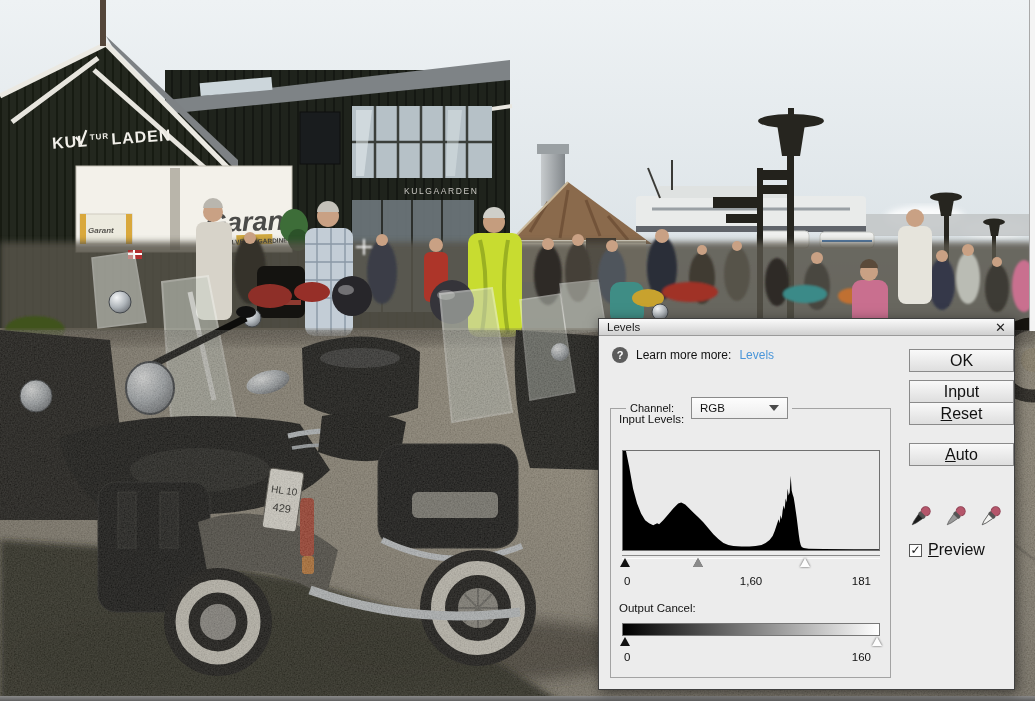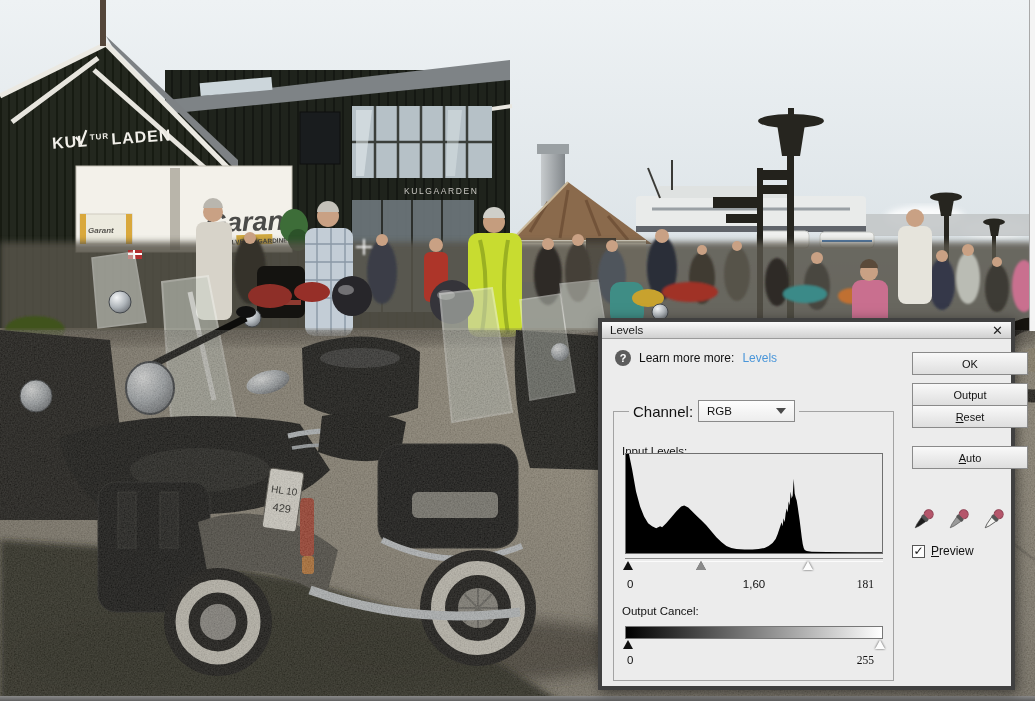--- a/index.html
+++ b/index.html
@@ -2,52 +2,52 @@
 <html><head>
 <meta charset="utf-8">
 <style>
   html,body{margin:0;padding:0;background:#888;}
   .stage{position:relative;width:1035px;height:701px;overflow:hidden;font-family:"Liberation Sans","DejaVu Sans",sans-serif;background:#9a9386;}
   .photo{position:absolute;left:0;top:0;width:1035px;height:701px;display:block;}
   .right-strip{position:absolute;left:1029px;top:0;width:6px;height:331px;background:#f4f4f4;border-left:1px solid #a9a9a9;box-sizing:border-box;}
   .bottom-bar{position:absolute;left:0;top:696px;width:1035px;height:5px;background:linear-gradient(#8a8a8a,#5f5f5f);}
 
   
-  .dlg{position:absolute;left:598px;top:318px;width:417px;height:372px;background:#ececec;border:4px solid #404040;box-sizing:border-box;box-shadow:2px 3px 12px rgba(0,0,0,.5);font-size:12px;color:#111;}
+  .dlg{position:absolute;left:598px;top:318px;width:417px;height:372px;background:#ececec;border:1px solid #404040;box-sizing:border-box;box-shadow:2px 3px 12px rgba(0,0,0,.5);font-size:12px;color:#111;}
   .titlebar{position:absolute;left:0;top:0;right:0;height:17px;background:linear-gradient(#fafafa,#d0d0d0);border-bottom:1px solid #9a9a9a;display:flex;align-items:center;padding:0 8px;box-sizing:border-box;}
   .titlebar .t{font-size:11.5px;color:#1a1a1a;}
   .close{margin-left:auto;font-size:13px;font-weight:bold;color:#222;cursor:default;line-height:1;}
   .help-row{position:absolute;left:13px;top:28px;display:flex;align-items:center;gap:8px;}
   .help-ico{width:16px;height:16px;border-radius:50%;background:#5c5c5c;color:#fff;font-size:11px;font-weight:bold;display:flex;align-items:center;justify-content:center;}
   .link{text-decoration:none;}
   .grp{position:absolute;left:11px;top:89px;width:281px;height:270px;border:1px solid #a3a3a3;box-sizing:border-box;}
   .chan-row{position:absolute;left:27px;top:78px;display:flex;align-items:center;background:#ececec;padding:0 4px;}
-  .chan-row .lab{font-size:15px;margin-right:5px;}
+  .chan-row .lab{font-size:11px;margin-right:17px;}
   .select{width:97px;height:22px;background:linear-gradient(#fdfdfd,#ededed);border:1px solid #8a8a8a;display:flex;align-items:center;padding:4px 8px;box-sizing:border-box;font-size:11.5px;}
   .sel-arrow{margin-left:auto;width:0;height:0;border-left:5px solid transparent;border-right:5px solid transparent;border-top:6px solid #4a4a4a;}
   .sec-label{position:absolute;left:20px;font-size:11.5px;color:#111;}
   .hist-wrap{position:absolute;left:23px;top:131px;width:258px;height:101px;background:#eaeaea;border:1px solid #707070;box-sizing:border-box;}
   .hist-wrap svg{display:block;width:100%;height:100%;}
   .track{position:absolute;left:23px;top:236px;width:258px;height:2px;border-top:1px solid #8a8a8a;border-bottom:1px solid #fbfbfb;}
   .tri{position:absolute;width:0;height:0;border-left:5px solid transparent;border-right:5px solid transparent;border-bottom:9px solid #111;top:239px;}
   .tri.gray{border-bottom-color:#8a8a8a;filter:drop-shadow(0 0 .6px #444);}
   .tri.white{border-bottom-color:#fdfdfd;filter:drop-shadow(0 0 .8px #444);}
   .vals{position:absolute;left:23px;width:258px;height:14px;font-size:11.5px;color:#111;}
   .vals .l{position:absolute;left:2px;}
   .vals .c{position:absolute;left:50%;transform:translateX(-50%);}
-  .vals .r{position:absolute;right:9px;font-family:Liberation Serif, serif;}
+  .vals .r{position:absolute;right:9px;}
   .outbar{position:absolute;left:23px;top:304px;width:258px;height:13px;background:linear-gradient(to right,#000,#fff);border:1px solid #777;box-sizing:border-box;}
   .tri.out{top:318px;}
-  .btn{position:absolute;left:310px;width:116px;height:23px;background:linear-gradient(#f9f9f9,#dedede);border:1px solid #8a8a8a;box-sizing:border-box;display:flex;align-items:center;justify-content:center;font-size:11px;color:#111;}
+  .btn{position:absolute;left:310px;width:105px;height:23px;background:linear-gradient(#f9f9f9,#dedede);border:1px solid #8a8a8a;box-sizing:border-box;display:flex;align-items:center;justify-content:center;font-size:16px;color:#111;}
   .u{text-decoration:underline;}
   .droppers{position:absolute;left:306px;top:184px;display:flex;gap:5px;}
   .dropper{width:30px;height:28px;display:flex;align-items:center;justify-content:center;}
   .prev-row{position:absolute;left:310px;top:222px;display:flex;align-items:center;gap:6px;}
   .checkbox{width:13px;height:13px;background:#fdfdfd;border:1px solid #555;box-sizing:border-box;font-size:12px;font-weight:bold;line-height:10px;text-align:center;color:#111;}
-  .prev-row .lab{font-size:12px;}
+  .prev-row .lab{font-size:16px;}
 </style>
 </head>
 <body>
 
 <div class="stage">
 
 <svg class="photo" viewBox="0 0 1035 701" preserveAspectRatio="none">
   <defs>
     <linearGradient id="sky" x1="0" y1="0" x2="0" y2="1">
       <stop offset="0" stop-color="#eef2f4"></stop>
@@ -408,21 +408,21 @@
   <div class="grp"></div>
 
   <div class="chan-row">
     <span class="lab">Channel:</span>
     <div class="select">
       <span>RGB</span>
       <span class="sel-arrow"></span>
     </div>
   </div>
 
-  <div class="sec-label" style="top:123px">Input Levels:</div>
+  <div class="sec-label" style="top:94px">Input Levels:</div>
 
   <div class="hist-wrap">
     <svg viewBox="0 0 258 99" preserveAspectRatio="none">
       <path id="histogram-path" d="M0,99 L0.0,0.0 L3.0,0.0 L6.1,14.9 L10.1,37.6 L14.2,52.5 L18.2,62.4 L22.3,69.3 L26.3,72.3 L30.4,74.3 L34.4,72.3 L36.4,73.3 L40.5,69.3 L45.5,63.4 L50.6,57.4 L55.6,52.5 L58.7,51.5 L62.7,53.5 L66.8,57.4 L70.8,61.4 L75.9,66.3 L80.9,71.3 L86.0,77.2 L91.1,83.2 L96.1,88.1 L101.2,92.1 L106.2,94.0 L111.3,95.0 L119.4,95.5 L127.5,95.5 L133.6,95.0 L139.6,94.0 L143.7,92.1 L147.7,89.1 L150.8,85.1 L152.8,80.2 L154.8,74.3 L156.8,68.3 L157.8,72.3 L158.8,64.3 L159.9,68.3 L160.9,59.4 L161.9,54.4 L162.9,58.4 L163.9,47.5 L164.9,51.5 L165.9,37.6 L166.9,44.5 L168.0,41.6 L169.0,24.8 L170.0,39.6 L171.0,43.6 L172.0,46.5 L173.0,52.5 L174.0,59.4 L175.0,66.3 L176.0,74.3 L177.1,83.2 L178.1,90.1 L179.1,94.0 L180.1,96.0 L182.1,97.0 L187.2,97.8 L202.4,98.0 L232.7,98.2 L258.0,98.2 L258,99 Z" fill="#000000"></path>
     </svg>
   </div>
 
   <div class="track"></div>
   <div class="tri" id="in-black" style="left: 20.58px;"></div>
   <div class="tri gray" id="in-gamma" style="left: 94.11px;"></div>
@@ -434,28 +434,28 @@
     <span class="r">181</span>
   </div>
 
   <div class="sec-label" style="top:283px">Output Cancel:</div>
   <div class="outbar"></div>
   <div class="tri out" id="out-black" style="left: 20.58px;"></div>
   <div class="tri white out" id="out-white" style="left: 273.42px;"></div>
 
   <div class="vals" style="top:332px">
     <span class="l">0</span>
-    <span class="r">255</span>
+    <span class="r">160</span>
   </div>
 
   <div class="btn" style="top:30px">
         <span>OK</span>
       </div>
   <div class="btn" style="top:61px">
-        <span>Output</span>
+        <span>Input</span>
       </div>
   <div class="btn" style="top:83px">
         <span><span class="u">R</span><span>eset</span></span>
       </div>
   <div class="btn" style="top:124px">
         <span><span class="u">A</span><span>uto</span></span>
       </div>
 
   <div class="droppers">
     <span class="dropper">

